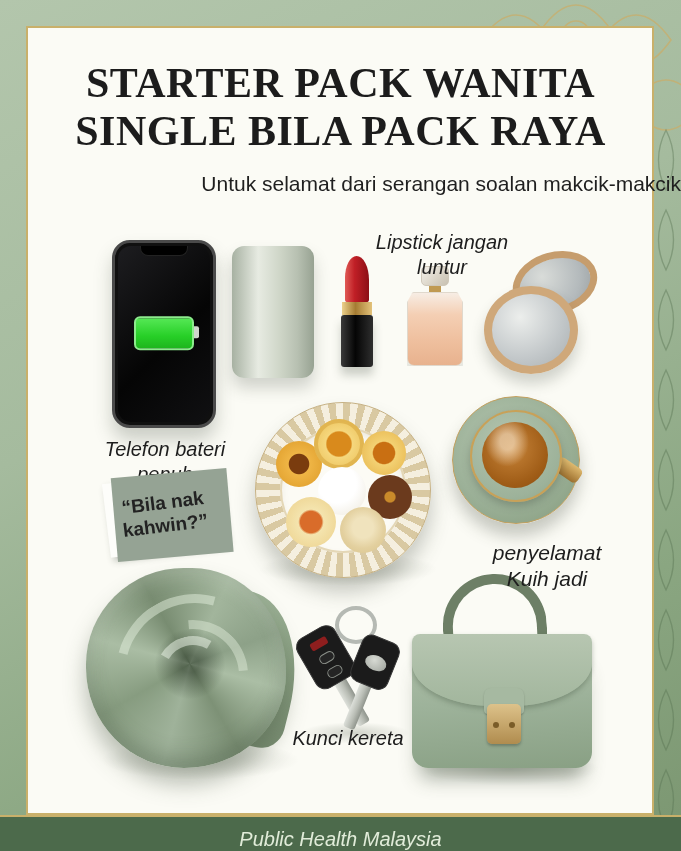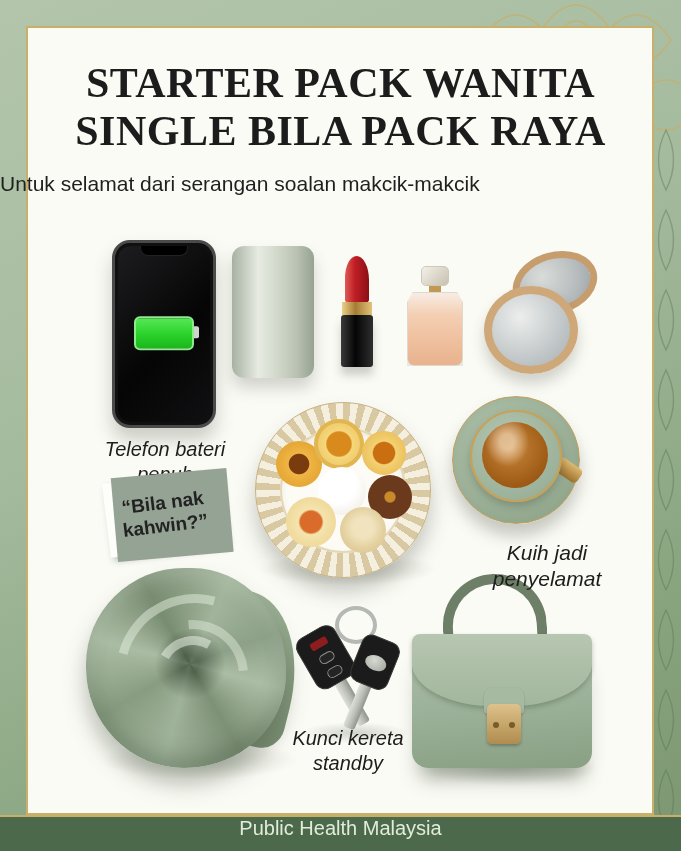--- a/index.html
+++ b/index.html
@@ -6,21 +6,21 @@
   .stage{position:relative;width:681px;height:851px;overflow:hidden;
     background:linear-gradient(155deg,#b3c6ac 0%,#a5bb9e 40%,#8aa681 75%,#7b9671 100%);
     font-family:"Liberation Sans",sans-serif;}
   .ornament{position:absolute;z-index:0;}
   .card{position:absolute;left:26px;top:26px;width:628px;height:789px;box-sizing:border-box;
     background:#fbfbf5;border:2px solid #c9b06a;z-index:1;}
   
   .title{position:absolute;left:0;right:0;top:60px;text-align:center;z-index:2;
     font-family:"Liberation Serif",serif;font-weight:700;font-size:42px;line-height:1.14;
     color:#1c1c1c;letter-spacing:.5px;}
-  .subtitle{position:absolute;left:0;right:0;top:172px;text-align:left;z-index:2;
+  .subtitle{position:absolute;left:0;right:0;top:172px;text-align:right;z-index:2;
     font-size:21px;color:#1f1f1f;}
   .label{position:absolute;z-index:4;font-style:italic;font-size:20px;color:#1d1d1d;
     text-align:center;line-height:1.25;}
   .label span{display:block;}
   
   .phone{position:absolute;left:112px;top:240px;width:104px;height:188px;z-index:2;
     background:#101010;border:3px solid #4a4a4a;border-radius:18px;box-sizing:border-box;
     box-shadow:0 12px 18px rgba(60,70,55,.25);}
   .phone .screen{position:absolute;inset:3px;border-radius:13px;
     background:linear-gradient(135deg,#1d1d20 0%,#050505 55%,#101012 100%);overflow:hidden;}
@@ -157,22 +157,22 @@
     background:linear-gradient(180deg,#ddc28a 0%,#b08c4e 100%);box-shadow:0 2px 3px rgba(0,0,0,.25);}
   .bag .clasp:before,.bag .clasp:after{content:"";position:absolute;top:18px;width:6px;height:6px;
     border-radius:50%;background:#7a5c28;}
   .bag .clasp:before{left:6px;} .bag .clasp:after{right:6px;}
   
   .gshadow{position:absolute;z-index:1;border-radius:50%;
     background:radial-gradient(ellipse,rgba(80,92,72,.25) 0%,rgba(80,92,72,0) 70%);}
   
   .footer{position:absolute;left:0;right:0;bottom:0;height:34px;z-index:5;
     background:#4c6a4b;border-top:2px solid #c9b06a;
-    display:flex;align-items:flex-start;justify-content:center;
-    font-size:20px;color:#e1ecd9;}
+    display:flex;align-items:flex-end;justify-content:center;
+    font-size:20px;color:#e1ecd9;font-style:italic;}
 </style>
 </head>
 <body>
 
 <div class="stage">
 
   <svg class="ornament" style="right:0;top:0;width:210px;height:150px;" viewBox="0 0 210 150">
     <g fill="none" stroke="#c9ae6b" stroke-width="1.6" opacity="0.75">
       <path d="M10,40 Q45,-10 80,40 Q45,90 10,40Z"></path>
       <path d="M70,30 Q105,-20 140,30 Q105,80 70,30Z"></path>
@@ -210,20 +210,21 @@
   <div class="phone">
     <div class="screen">
       <div class="notch"></div>
       <div class="battery"></div>
     </div>
   </div>
   <div class="label" style="left:82px;top:437px;width:166px;">Telefon bateri penuh</div>
 
   <div class="powerbank"></div>
 
+  <div class="label" style="left:350px;top:230px;width:184px;">Lipstick jangan luntur</div>
   <div class="lipstick">
     <div class="bullet"></div>
     <div class="band"></div>
     <div class="case"></div>
   </div>
   <div class="perfume">
     <div class="cap"></div>
     <div class="neck"></div>
     <div class="bottle"></div>
   </div>
@@ -244,22 +245,22 @@
     <div class="cookie c-swirl"></div>
   </div>
 
   <div class="tea">
     <div class="saucer"></div>
     <div class="handle"></div>
     <div class="cup"></div>
     <div class="liquid"></div>
   </div>
   <div class="label" style="left:478px;top:540px;width:138px;font-size:21px;">
+    <span>penyelamat</span>
     <span>Kuih jadi</span>
-    <span>penyelamat</span>
   </div>
 
   <div class="note">
     <div>
       <span style="display:block">“Bila nak</span>
       <span style="display:block">kahwin?”</span>
     </div>
   </div>
 
   <div class="gshadow" style="left:100px;top:740px;width:200px;height:40px;"></div>
@@ -284,21 +285,20 @@
     </div>
     <div class="key k2">
       <div class="head">
         <div class="emblem"></div>
       </div>
       <div class="blade"></div>
     </div>
   </div>
   <div class="label" style="left:286px;top:726px;width:124px;font-style:italic;">
     <span>Kunci kereta</span>
-    <span>standby</span>
   </div>
 
   <div class="gshadow" style="left:420px;top:752px;width:180px;height:34px;"></div>
   <div class="bag">
     <div class="handle"></div>
     <div class="body"></div>
     <div class="flap"></div>
     <div class="tab"></div>
     <div class="clasp"></div>
   </div>

